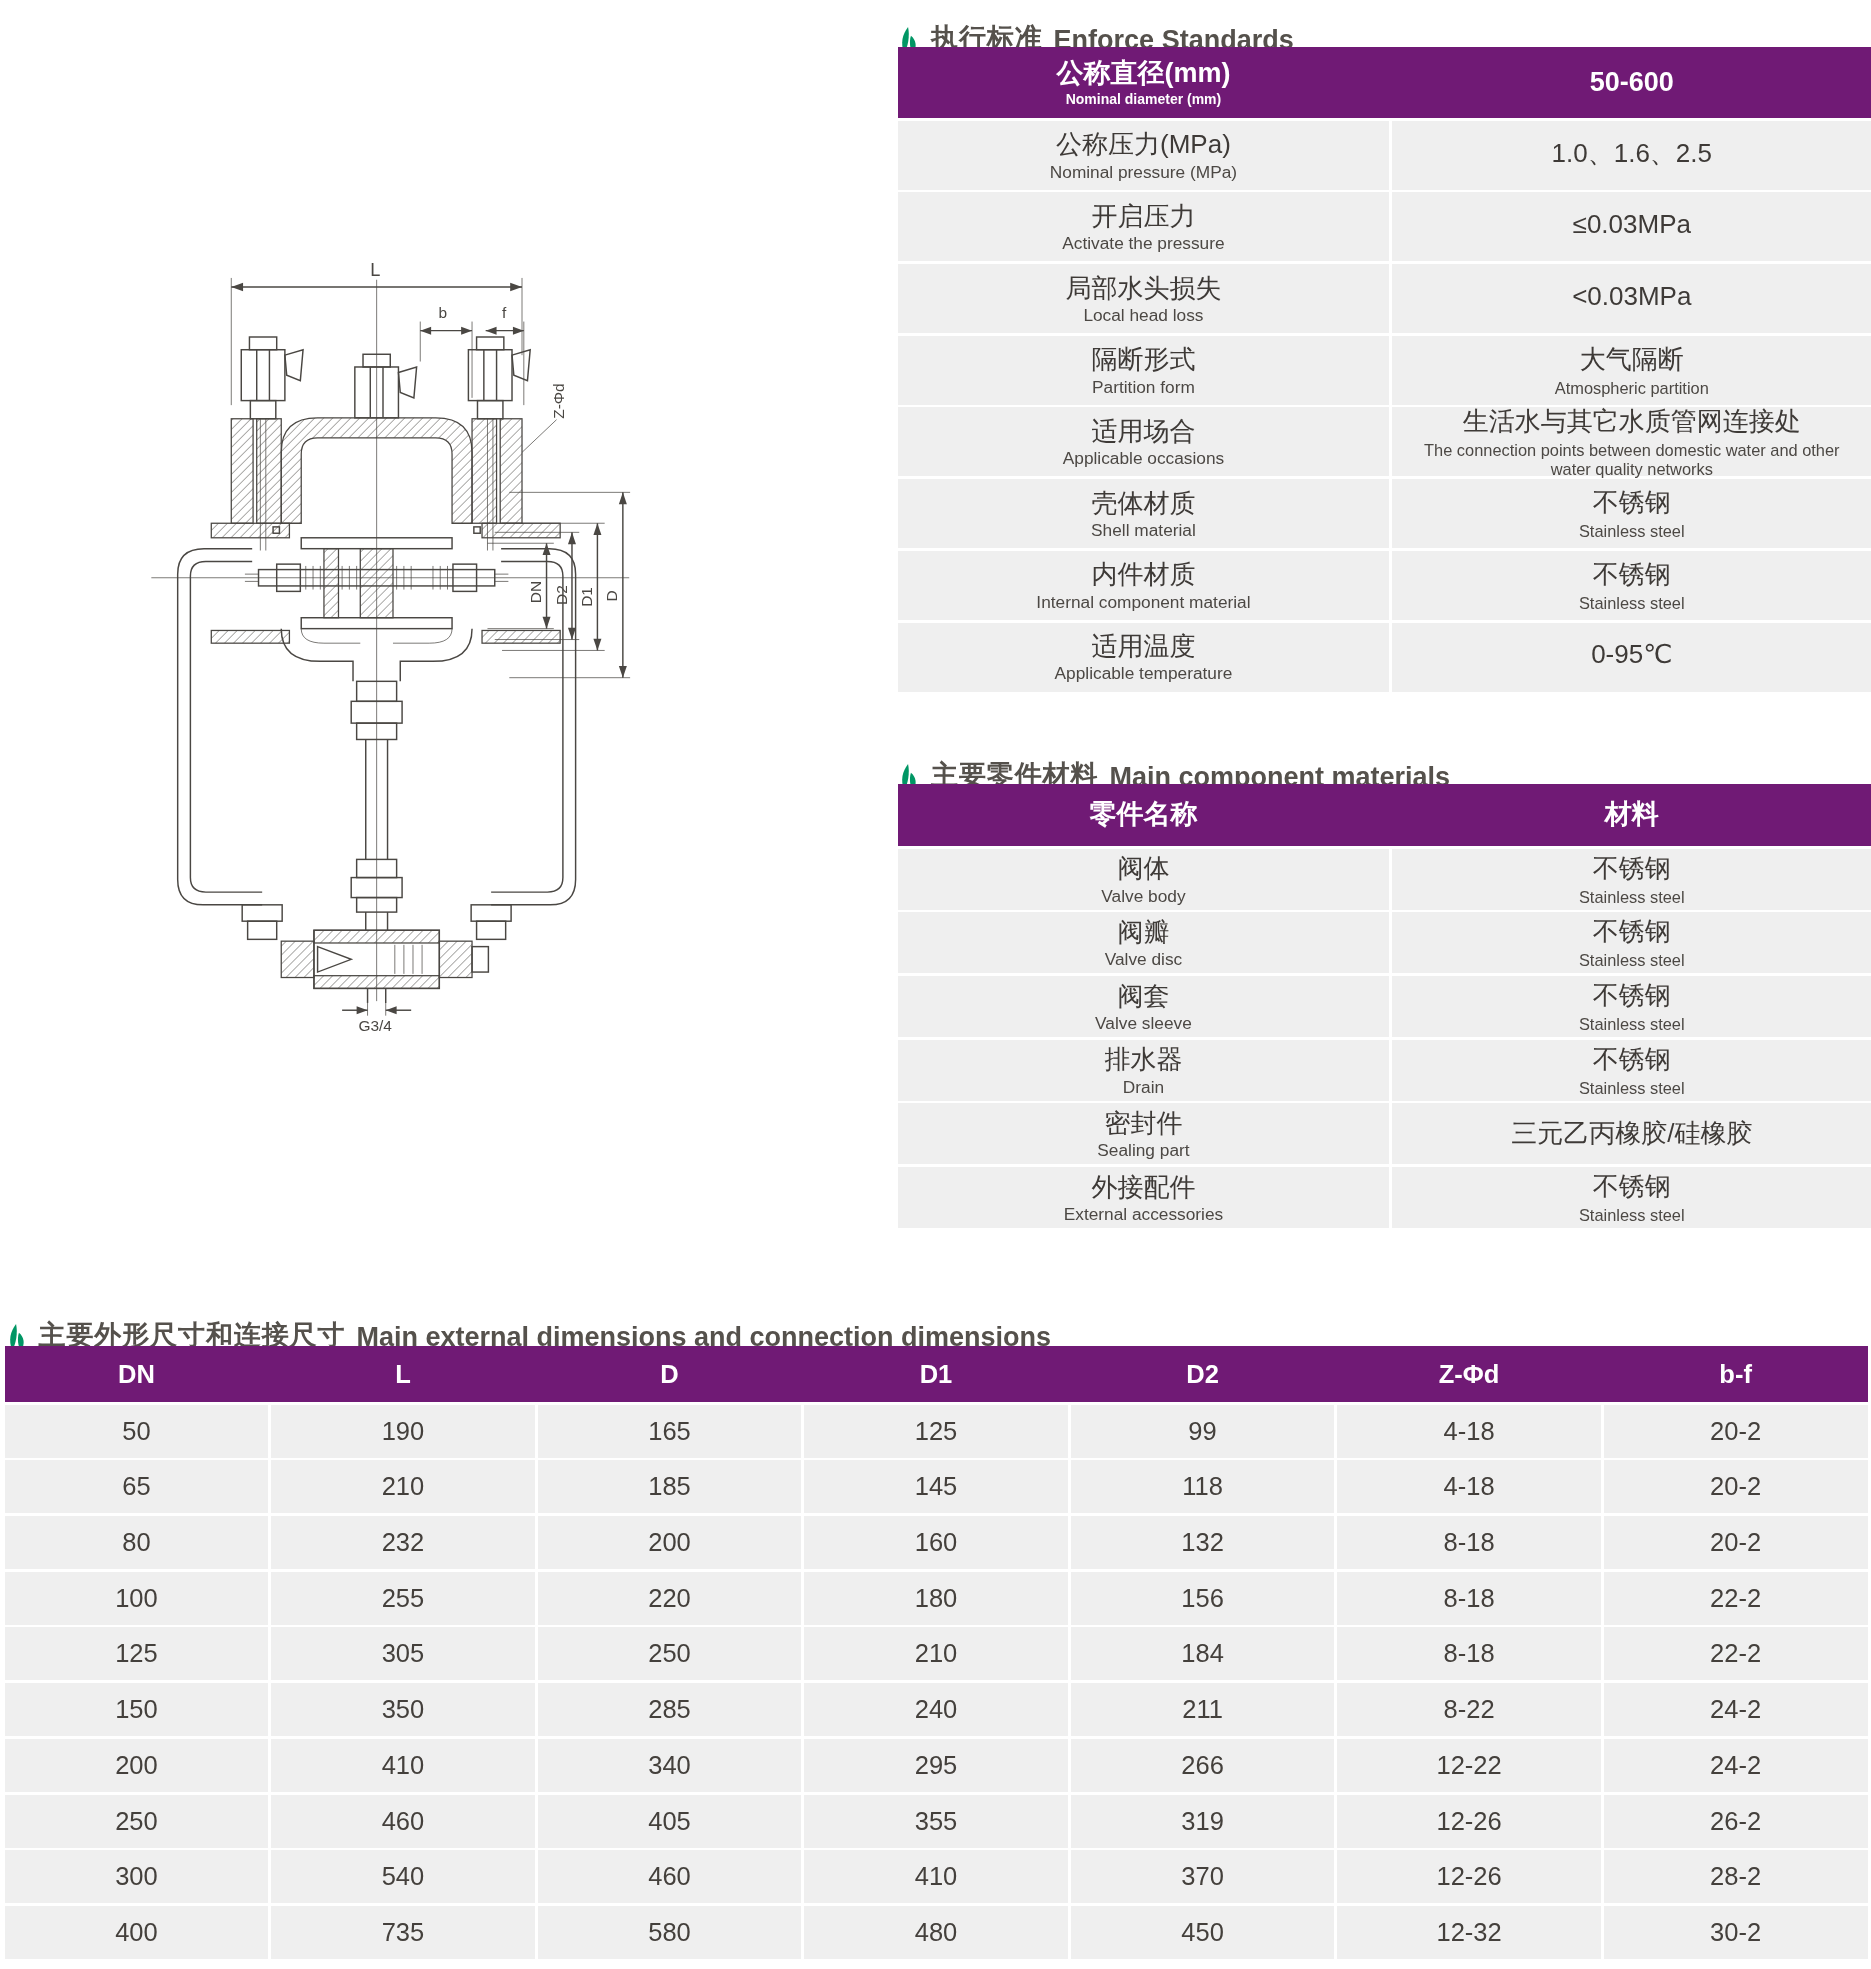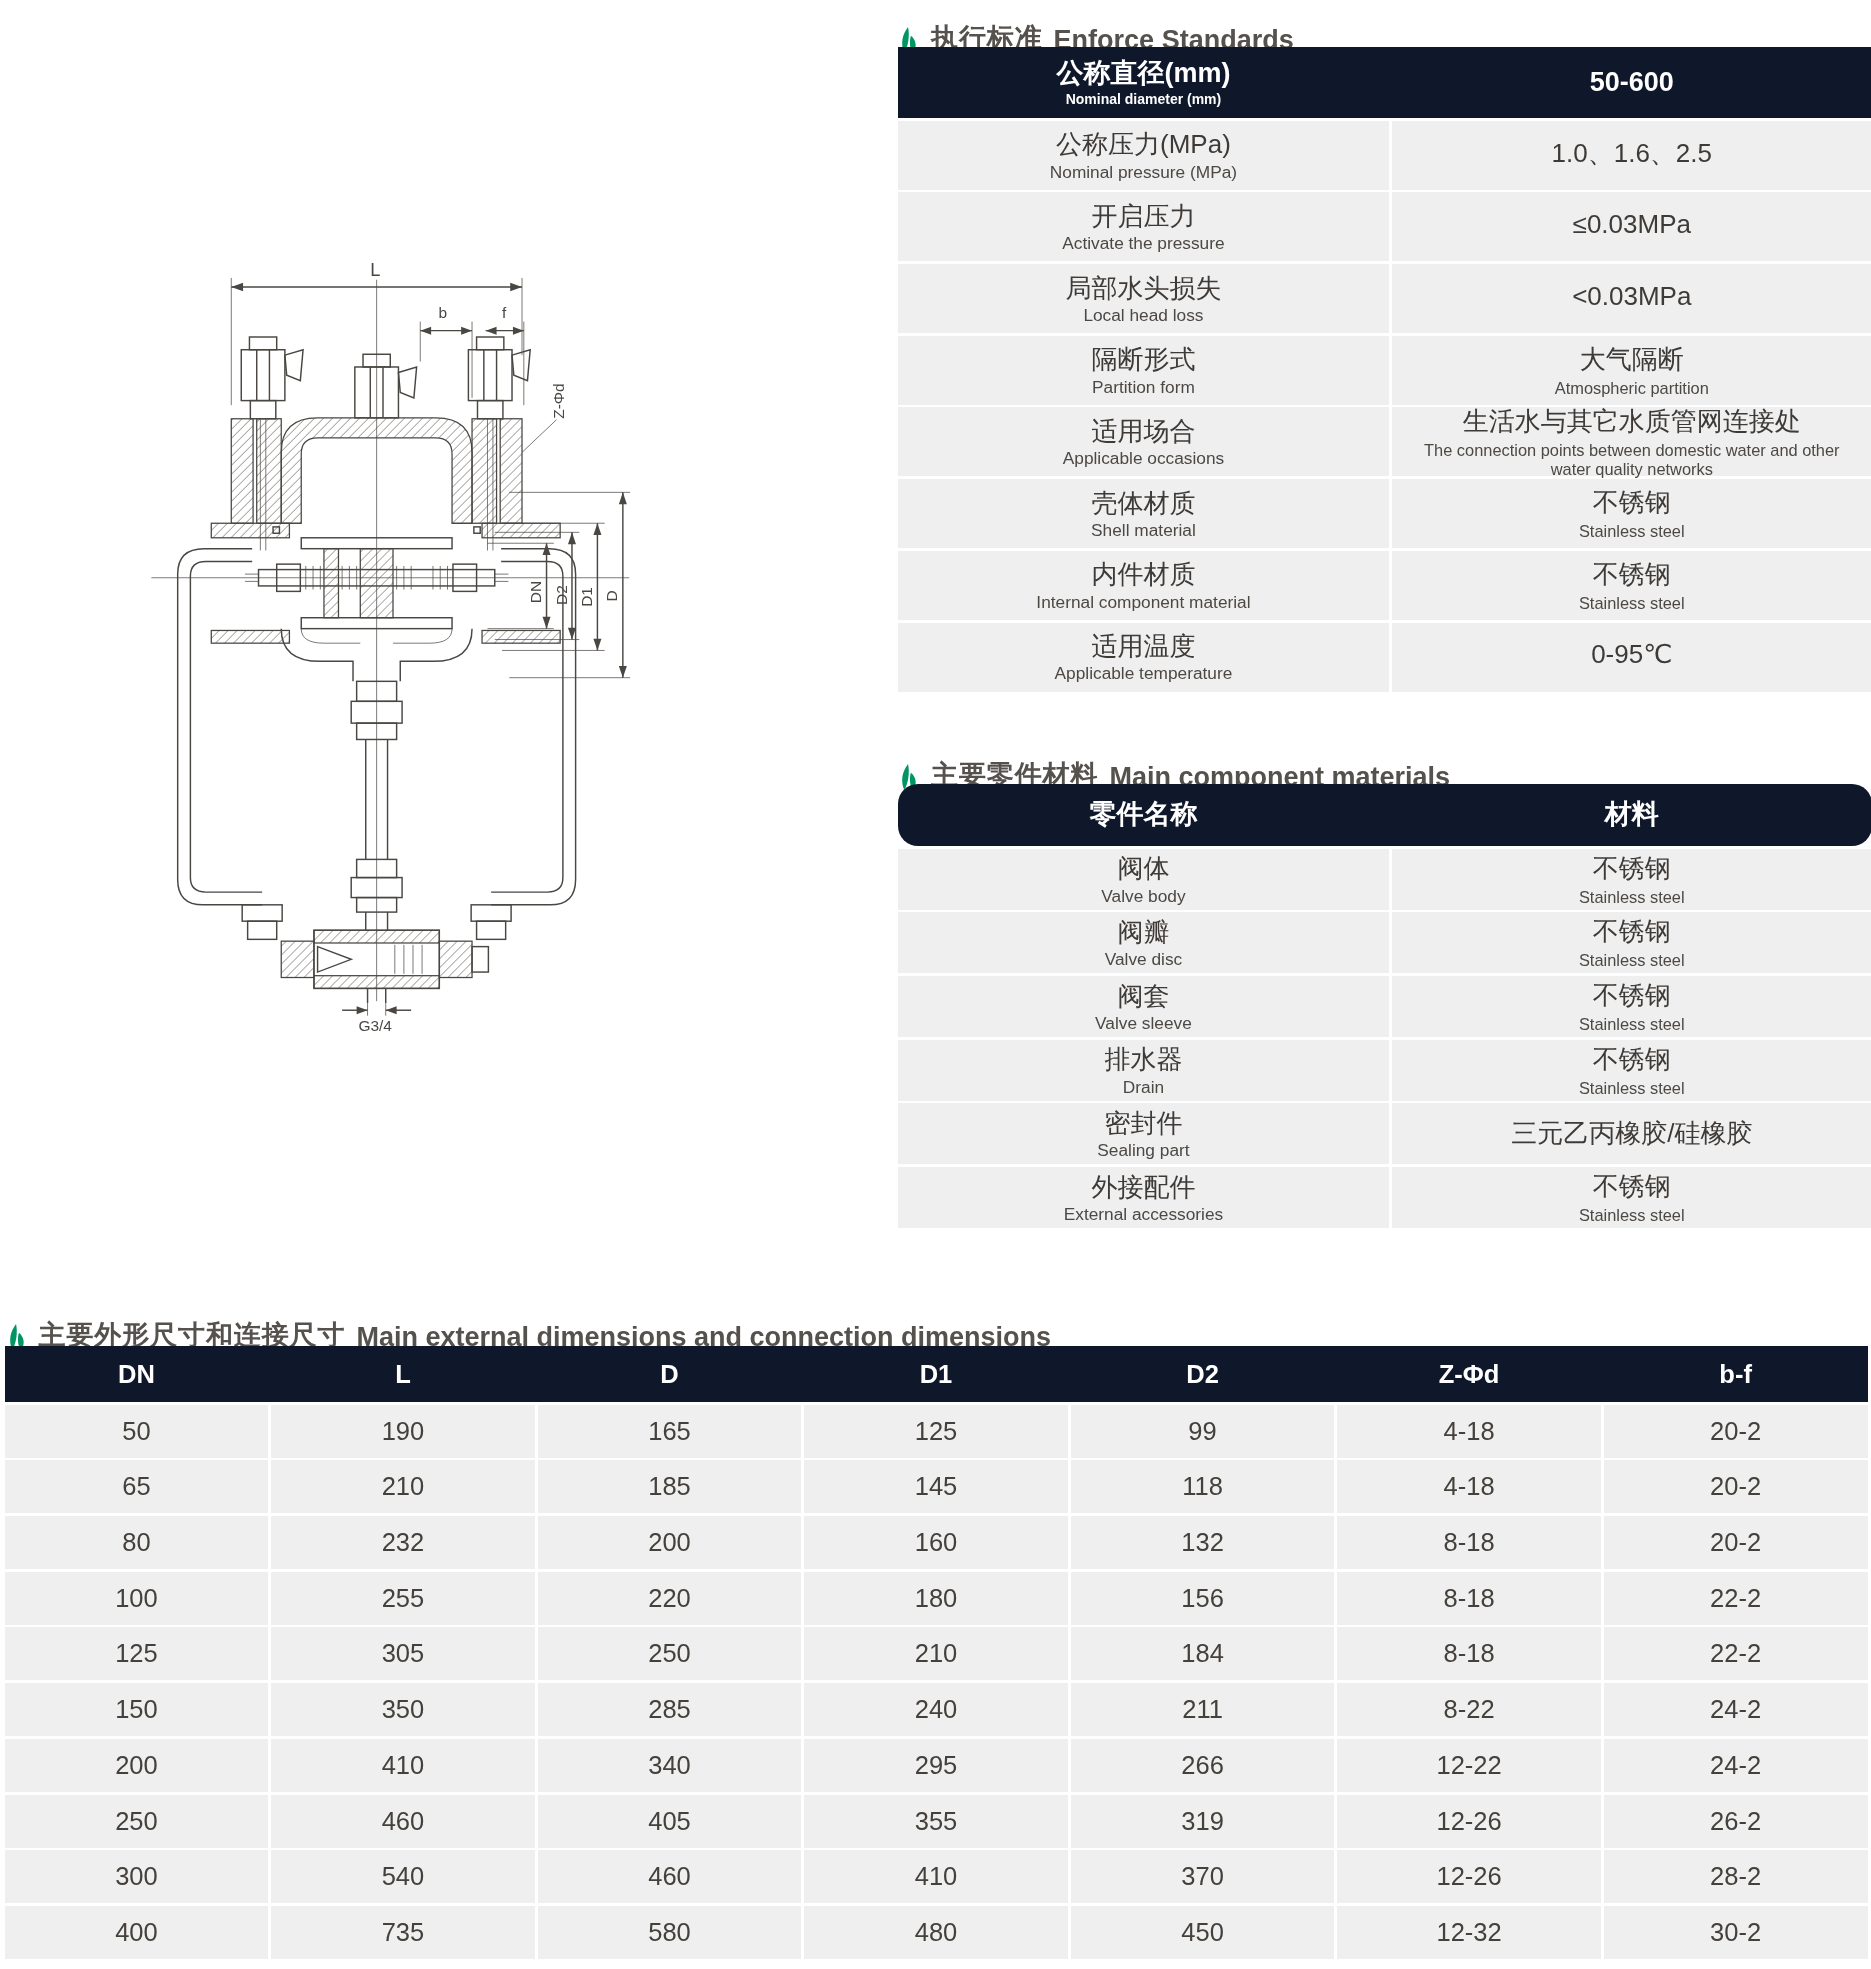--- a/index.html
+++ b/index.html
@@ -12,33 +12,33 @@
   .sec-title .tzh{font-size:27px;font-weight:700;color:#55514c;letter-spacing:0.9px;}
   .sec-title .ten{font-size:27px;font-weight:700;color:#55514c;margin-top:16px;}
 
   
   .vtable{position:absolute;display:flex;flex-direction:column;gap:2.7px;}
   .vrow{display:flex;gap:2.7px;align-items:stretch;}
   .vrow .cell{display:flex;flex-direction:column;align-items:center;justify-content:center;
               background:#efefef;text-align:center;padding:1.8px 12.7px;box-sizing:border-box;}
   .vrow .c1{width:50.4%;}
   .vrow .c2{flex:1;}
-  .vrow.head{background:#0f172a;gap:2.7px;}
+  .vrow.head{background:#701a75;gap:2.7px;}
   .vrow.head .cell{background:transparent;color:#fff;}
   .zh{font-size:26px;line-height:1.25;color:#3e3a37;}
   .en{font-size:17.3px;line-height:1.12;color:#4c4844;margin-top:1.8px;}
   .vrow.head .zh{font-size:27px;font-weight:700;color:#fff;}
   .vrow.head .en{font-size:14px;font-weight:700;color:#fff;}
   .vrow.head .val{font-size:27px;font-weight:700;color:#fff;}
   .valzh{font-size:26px;line-height:1.2;color:#3e3a37;}
   .valen{font-size:16.4px;line-height:1.1;color:#4c4844;margin-top:4px;}
 
   #table1 .vrow{height:69px;}
   #table1 .vrow.head{height:71px;}
-  #table2 .vrow{height:61px;border-radius:20px;}
+  #table2 .vrow{height:61px;}
   #table2 .vrow.head{height:62px;}
 
   
   #table3 .vrow{height:53px;}
   #table3 .vrow.head{height:56px;}
   #table3 .cell{flex:1 1 0;justify-content:center;padding:0;}
   #table3 .num{font-size:25.5px;color:#44403c;}
   #table3 .vrow.head .num{font-size:25.5px;font-weight:700;color:#fff;}
 
   

